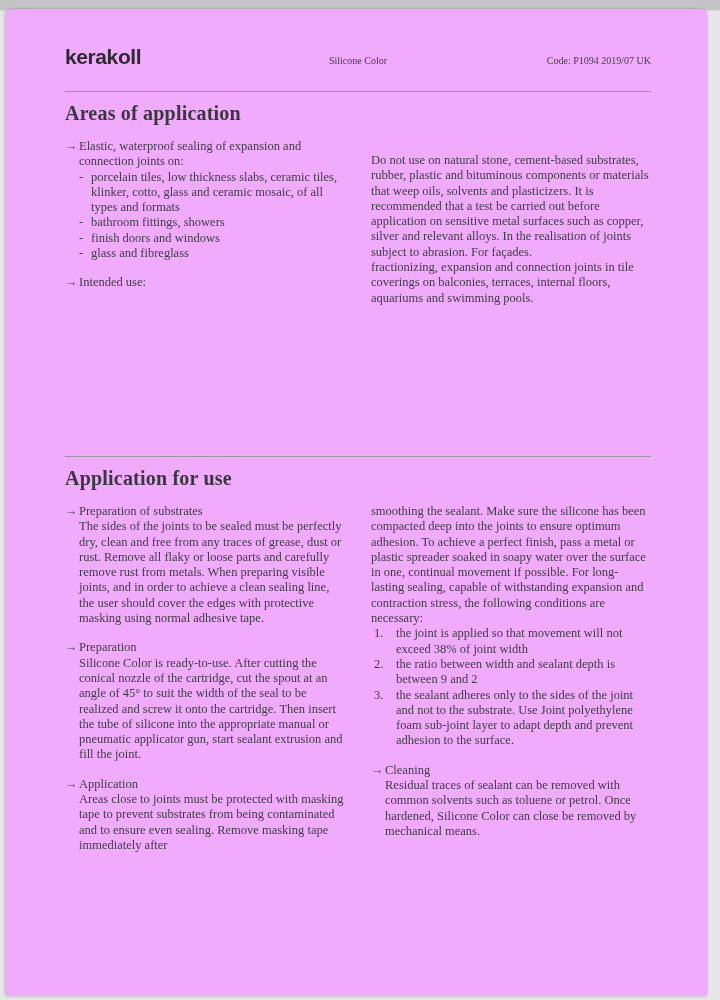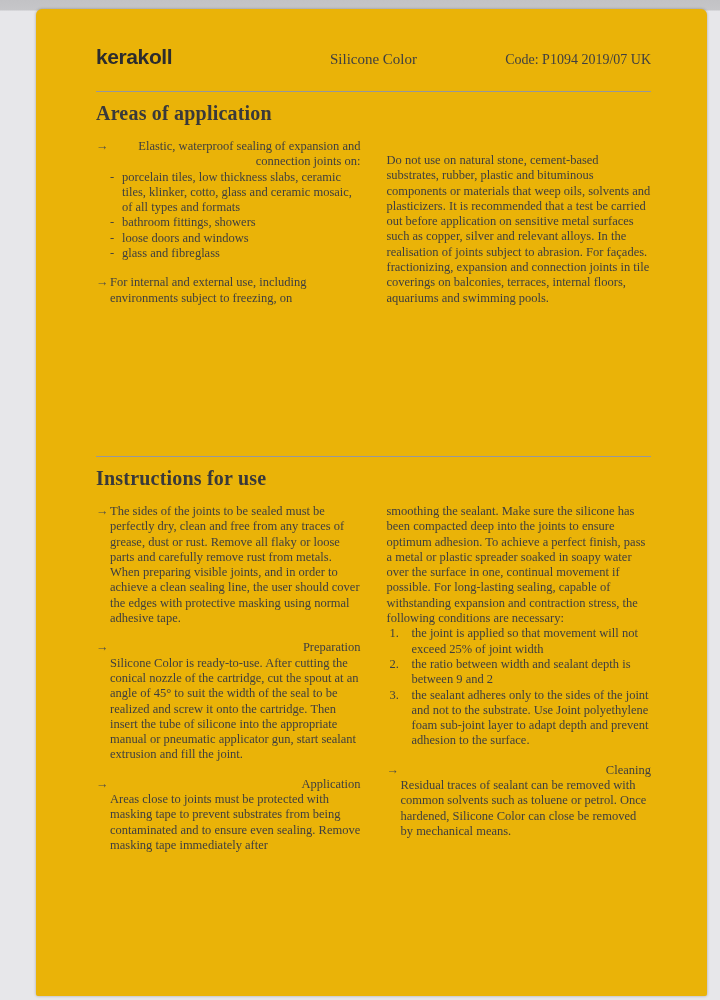--- a/index.html
+++ b/index.html
@@ -3,52 +3,51 @@
 <meta charset="utf-8">
 <style>
   html,body { margin:0; padding:0; }
   body {
     width:720px; height:1000px; position:relative; overflow:hidden;
     background: linear-gradient(180deg,#c2c2c5 0,#c6c6c9 10px,#e7e7ea 11px);
     font-family:"Liberation Serif", serif;
   }
   .page {
     position:absolute; left:5px; top:9px; right:13px; bottom:4px;
-    background:#eab308; border-radius:6px 6px 2px 2px;
+    background:#f0abfc; border-radius:6px 6px 2px 2px;
     box-shadow:0 0 3px rgba(0,0,0,.28);
-    margin-left:31px;
   }
   .content { padding:36px 56px 0 60px; }
 
   
   .hdr { display:grid; grid-template-columns:1fr auto 1fr; align-items:baseline; }
   .logo {
     font-family:"Liberation Sans", sans-serif; font-weight:bold;
     font-size:21px; letter-spacing:-.4px; color:#2c2c2e;
   }
-  .hdr-mid  { text-align:center; font-size:15px; color:#3f3f41;font-family:Liberation Serif, serif; }
-  .hdr-code { text-align:right;  font-size:14px; color:#3f3f41; }
+  .hdr-mid  { text-align:center; font-size:10px; color:#3f3f41;font-family:Liberation Serif, serif; }
+  .hdr-code { text-align:right;  font-size:10px; color:#3f3f41; }
 
   
   .rule { border:none; border-top:1.5px solid #97979a; margin:22px 0 0 0; }
   .rule2 { margin-top:150px; }
   .sec-title {
     font-size:20px; font-weight:bold; color:#39393b;
     margin:10px 0 14px 0; letter-spacing:.2px;
   }
 
   
   .cols { display:flex; gap:26px; }
   .col  { flex:1; font-size:12.5px; line-height:15.3px; color:#3e3e40; }
 
   .bul { display:flex; margin-top:14px; }
   .bul.first { margin-top:0; }
   .arrow { width:14px; flex:none; color:#4a4a4c; }
   .btext { flex:1; }
-  .blabel { display:block;text-align:right; }
+  .blabel { display:block; }
 
   .sub { display:flex; }
   .dash { width:12px; flex:none; }
 
   .para { margin-top:14px; }
   .para.first { margin-top:0; }
 
   .nrow { display:flex; }
   .nnum { width:25px; flex:none; padding-left:3px; box-sizing:border-box; }
   .ntext { flex:1; }
@@ -77,50 +76,51 @@
             <div class="sub">
               <span class="dash">-</span>
               <span>porcelain tiles, low thickness slabs, ceramic tiles, klinker, cotto, glass and ceramic mosaic, of all types and formats</span>
             </div>
             <div class="sub">
               <span class="dash">-</span>
               <span>bathroom fittings, showers</span>
             </div>
             <div class="sub">
               <span class="dash">-</span>
-              <span>loose doors and windows</span>
+              <span>finish doors and windows</span>
             </div>
             <div class="sub">
               <span class="dash">-</span>
               <span>glass and fibreglass</span>
             </div>
           </div>
         </div>
         <div class="bul">
           <span class="arrow">→</span>
           <div class="btext">
-            <span>For internal and external use, including environments subject to freezing, on</span>
+            <span class="blabel">Intended use:</span>
           </div>
         </div>
       </div>
 
       <div class="col">
         <div class="para">Do not use on natural stone, cement-based substrates, rubber, plastic and bituminous components or materials that weep oils, solvents and plasticizers. It is recommended that a test be carried out before application on sensitive metal surfaces such as copper, silver and relevant alloys. In the realisation of joints subject to abrasion. For façades.</div>
         <div class="para first">fractionizing, expansion and connection joints in tile coverings on balconies, terraces, internal floors, aquariums and swimming pools.</div>
       </div>
     </div>
 
     <hr class="rule rule2">
-    <div class="sec-title">Instructions for use</div>
+    <div class="sec-title">Application for use</div>
 
     <div class="cols">
       <div class="col">
         <div class="bul first">
           <span class="arrow">→</span>
           <div class="btext">
+            <span class="blabel">Preparation of substrates</span>
             <span>The sides of the joints to be sealed must be perfectly dry, clean and free from any traces of grease, dust or rust. Remove all flaky or loose parts and carefully remove rust from metals. When preparing visible joints, and in order to achieve a clean sealing line, the user should cover the edges with protective masking using normal adhesive tape.</span>
           </div>
         </div>
         <div class="bul">
           <span class="arrow">→</span>
           <div class="btext">
             <span class="blabel">Preparation</span>
             <span>Silicone Color is ready-to-use. After cutting the conical nozzle of the cartridge, cut the spout at an angle of 45° to suit the width of the seal to be realized and screw it onto the cartridge. Then insert the tube of silicone into the appropriate manual or pneumatic applicator gun, start sealant extrusion and fill the joint.</span>
           </div>
         </div>
@@ -130,21 +130,21 @@
             <span class="blabel">Application</span>
             <span>Areas close to joints must be protected with masking tape to prevent substrates from being contaminated and to ensure even sealing. Remove masking tape immediately after</span>
           </div>
         </div>
       </div>
 
       <div class="col">
         <div class="para first">smoothing the sealant. Make sure the silicone has been compacted deep into the joints to ensure optimum adhesion. To achieve a perfect finish, pass a metal or plastic spreader soaked in soapy water over the surface in one, continual movement if possible. For long-lasting sealing, capable of withstanding expansion and contraction stress, the following conditions are necessary:</div>
         <div class="nrow">
           <span class="nnum">1.</span>
-          <span class="ntext">the joint is applied so that movement will not exceed 25% of joint width</span>
+          <span class="ntext">the joint is applied so that movement will not exceed 38% of joint width</span>
         </div>
         <div class="nrow">
           <span class="nnum">2.</span>
           <span class="ntext">the ratio between width and sealant depth is between 9 and 2</span>
         </div>
         <div class="nrow">
           <span class="nnum">3.</span>
           <span class="ntext">the sealant adheres only to the sides of the joint and not to the substrate. Use Joint polyethylene foam sub-joint layer to adapt depth and prevent adhesion to the surface.</span>
         </div>
         <div class="bul">

